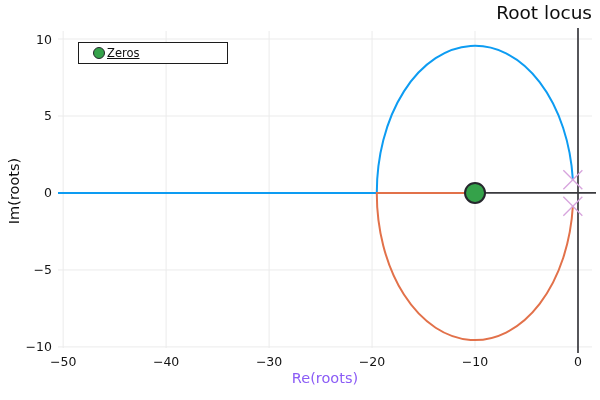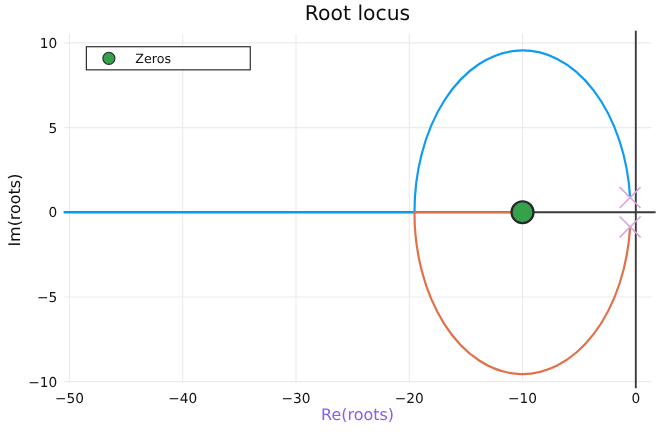--- a/index.html
+++ b/index.html
@@ -1,30 +1,30 @@
 <!DOCTYPE html>
 <html><head>
 <meta charset="utf-8">
 <style>
   html,body{margin:0;padding:0;background:#ffffff;}
   body{font-family:"DejaVu Sans", sans-serif; color:#111;}
   .stage{position:relative;width:600px;height:400px;background:#fff;overflow:hidden;}
   .stage > svg{position:absolute;left:0;top:0;}
   svg text{font-family:"DejaVu Sans", sans-serif;}
-  .title{position:absolute;left:58px;top:2px;width:534px;text-align:center;
+  .title{position:absolute;left:58px;top:2px;width:534px;text-align:right;
          font-size:18.5px;color:#0d0d0d;}
   .xlabel{position:absolute;left:58px;top:370px;width:534px;text-align:center;
           font-size:14.5px;color:#8b5cf6;}
   .ylabel{position:absolute;left:-53px;top:183px;width:134px;text-align:center;
           font-size:14.5px;color:#0d0d0d;transform:rotate(-90deg);}
   .legend{position:absolute;left:78px;top:42px;width:150px;box-sizing:border-box;
           border:1.5px solid #1c1c1c;background:#ffffff;
           padding:3px 6px 3px 12px;display:flex;flex-direction:column;
           justify-content:center;gap:1px;}
-  .lrow{display:flex;align-items:center;height:14px;font-size:11.5px;gap:16px;white-space:nowrap;}
+  .lrow{display:flex;align-items:center;height:14px;font-size:11.5px;gap:0;white-space:nowrap;text-decoration:underline;}
   .lic{flex:0 0 16px;width:16px;display:flex;align-items:center;justify-content:center;}
   .lg-circle{width:10px;height:10px;border-radius:50%;border:1.5px solid #26272d;display:inline-block;}
 </style>
 </head>
 <body>
 
 <div class="stage">
   <svg id="plot-svg" width="600" height="400" viewBox="0 0 600 400">
       <line x1="63.14847666795218" y1="31" x2="63.14847666795218" y2="348" stroke="#ebebeb" stroke-width="1"></line>
       <line x1="166.11801002699576" y1="31" x2="166.11801002699576" y2="348" stroke="#ebebeb" stroke-width="1"></line>

